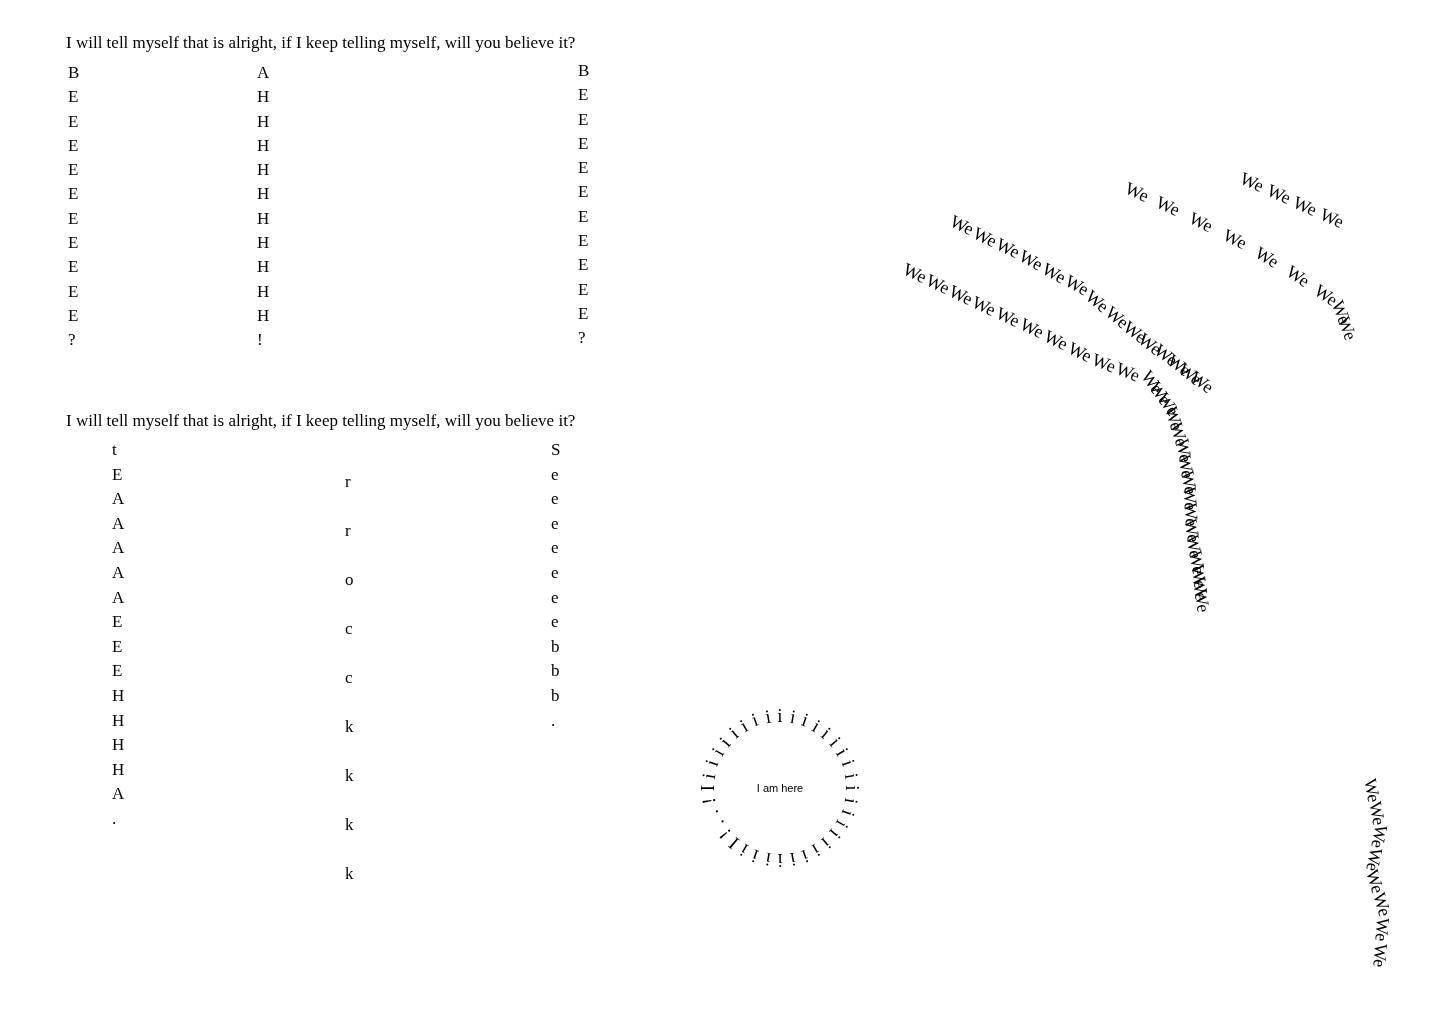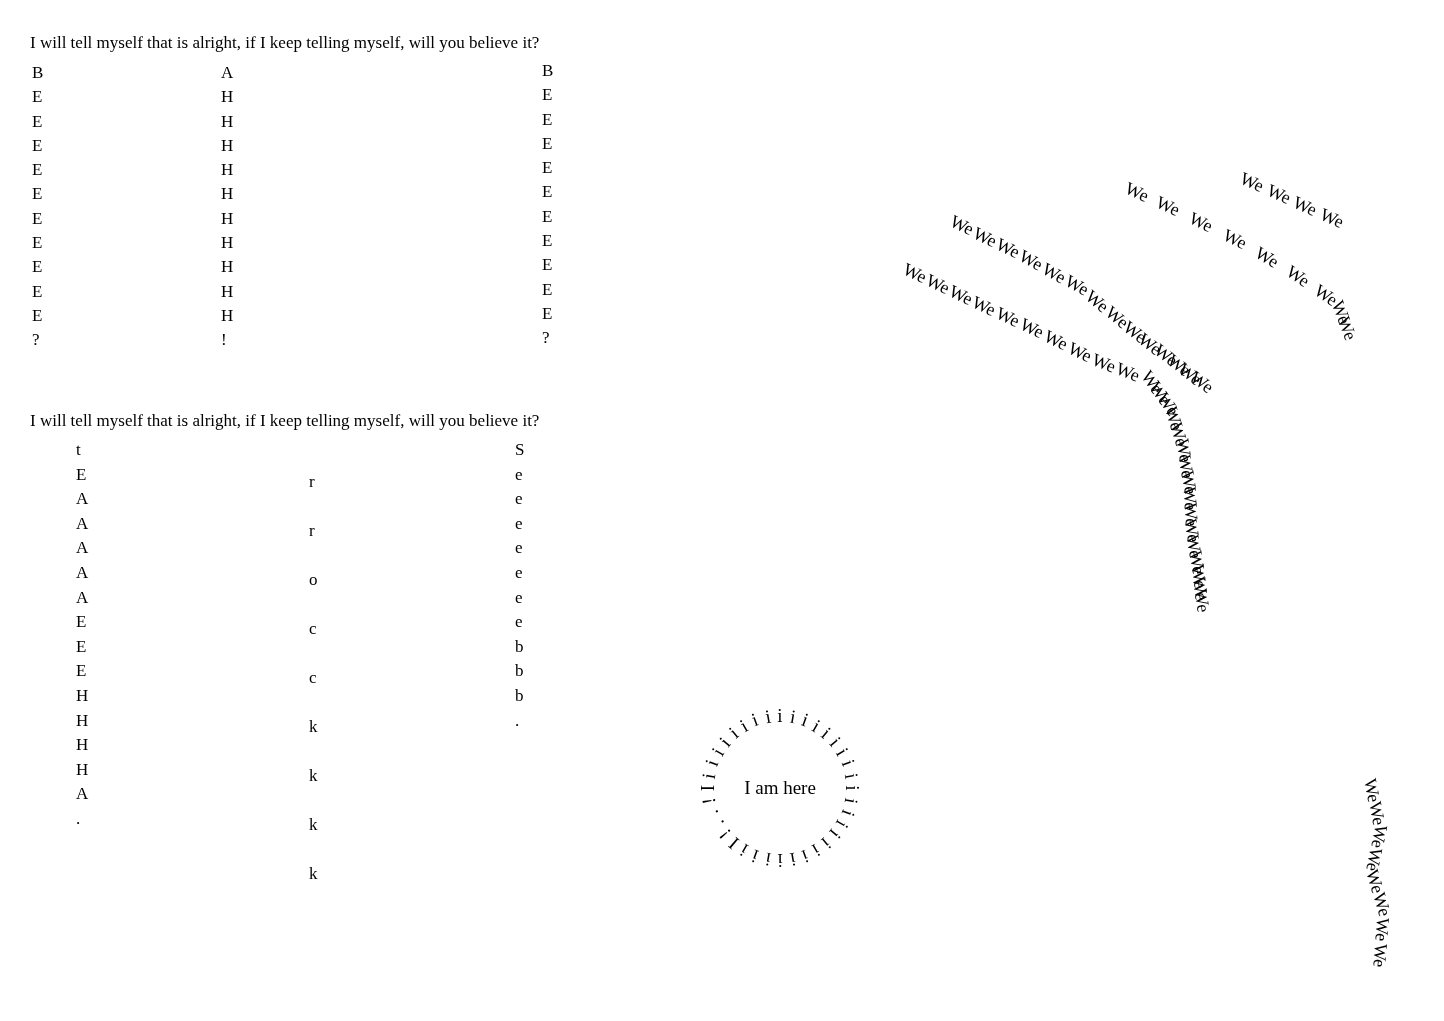--- a/index.html
+++ b/index.html
@@ -12,21 +12,21 @@
     height: 1021px;
     position: relative;
     overflow: hidden;
     font-family: "Liberation Serif", serif;
     color: #000000;
   }
   .canvas {
     position: absolute;
     inset: 0;
   }
-  .abs { position: absolute; }
+  .abs { position: absolute; margin-left: 36px; }
 
   .prompt-line {
     font-family: "Liberation Serif", serif;
     font-size: 17px;
     line-height: 20px;
     white-space: nowrap;
   }
 
   .letter-col {
     font-family: "Liberation Serif", serif;
@@ -58,22 +58,22 @@
     width: 170px;
     height: 170px;
   }
   .circle-center {
     position: absolute;
     left: 0; top: 0;
     width: 170px; height: 170px;
     display: flex;
     align-items: center;
     justify-content: center;
-    font-family: Liberation Serif, serif;
-    font-size: 19px;
+    font-family: Liberation Sans, sans-serif;
+    font-size: 11px;
   }
   .ring-char {
     position: absolute;
     left: 50%;
     top: 50%;
     width: 0;
     height: 0;
     font-family: "Liberation Serif", serif;
     font-size: 19px;
   }

